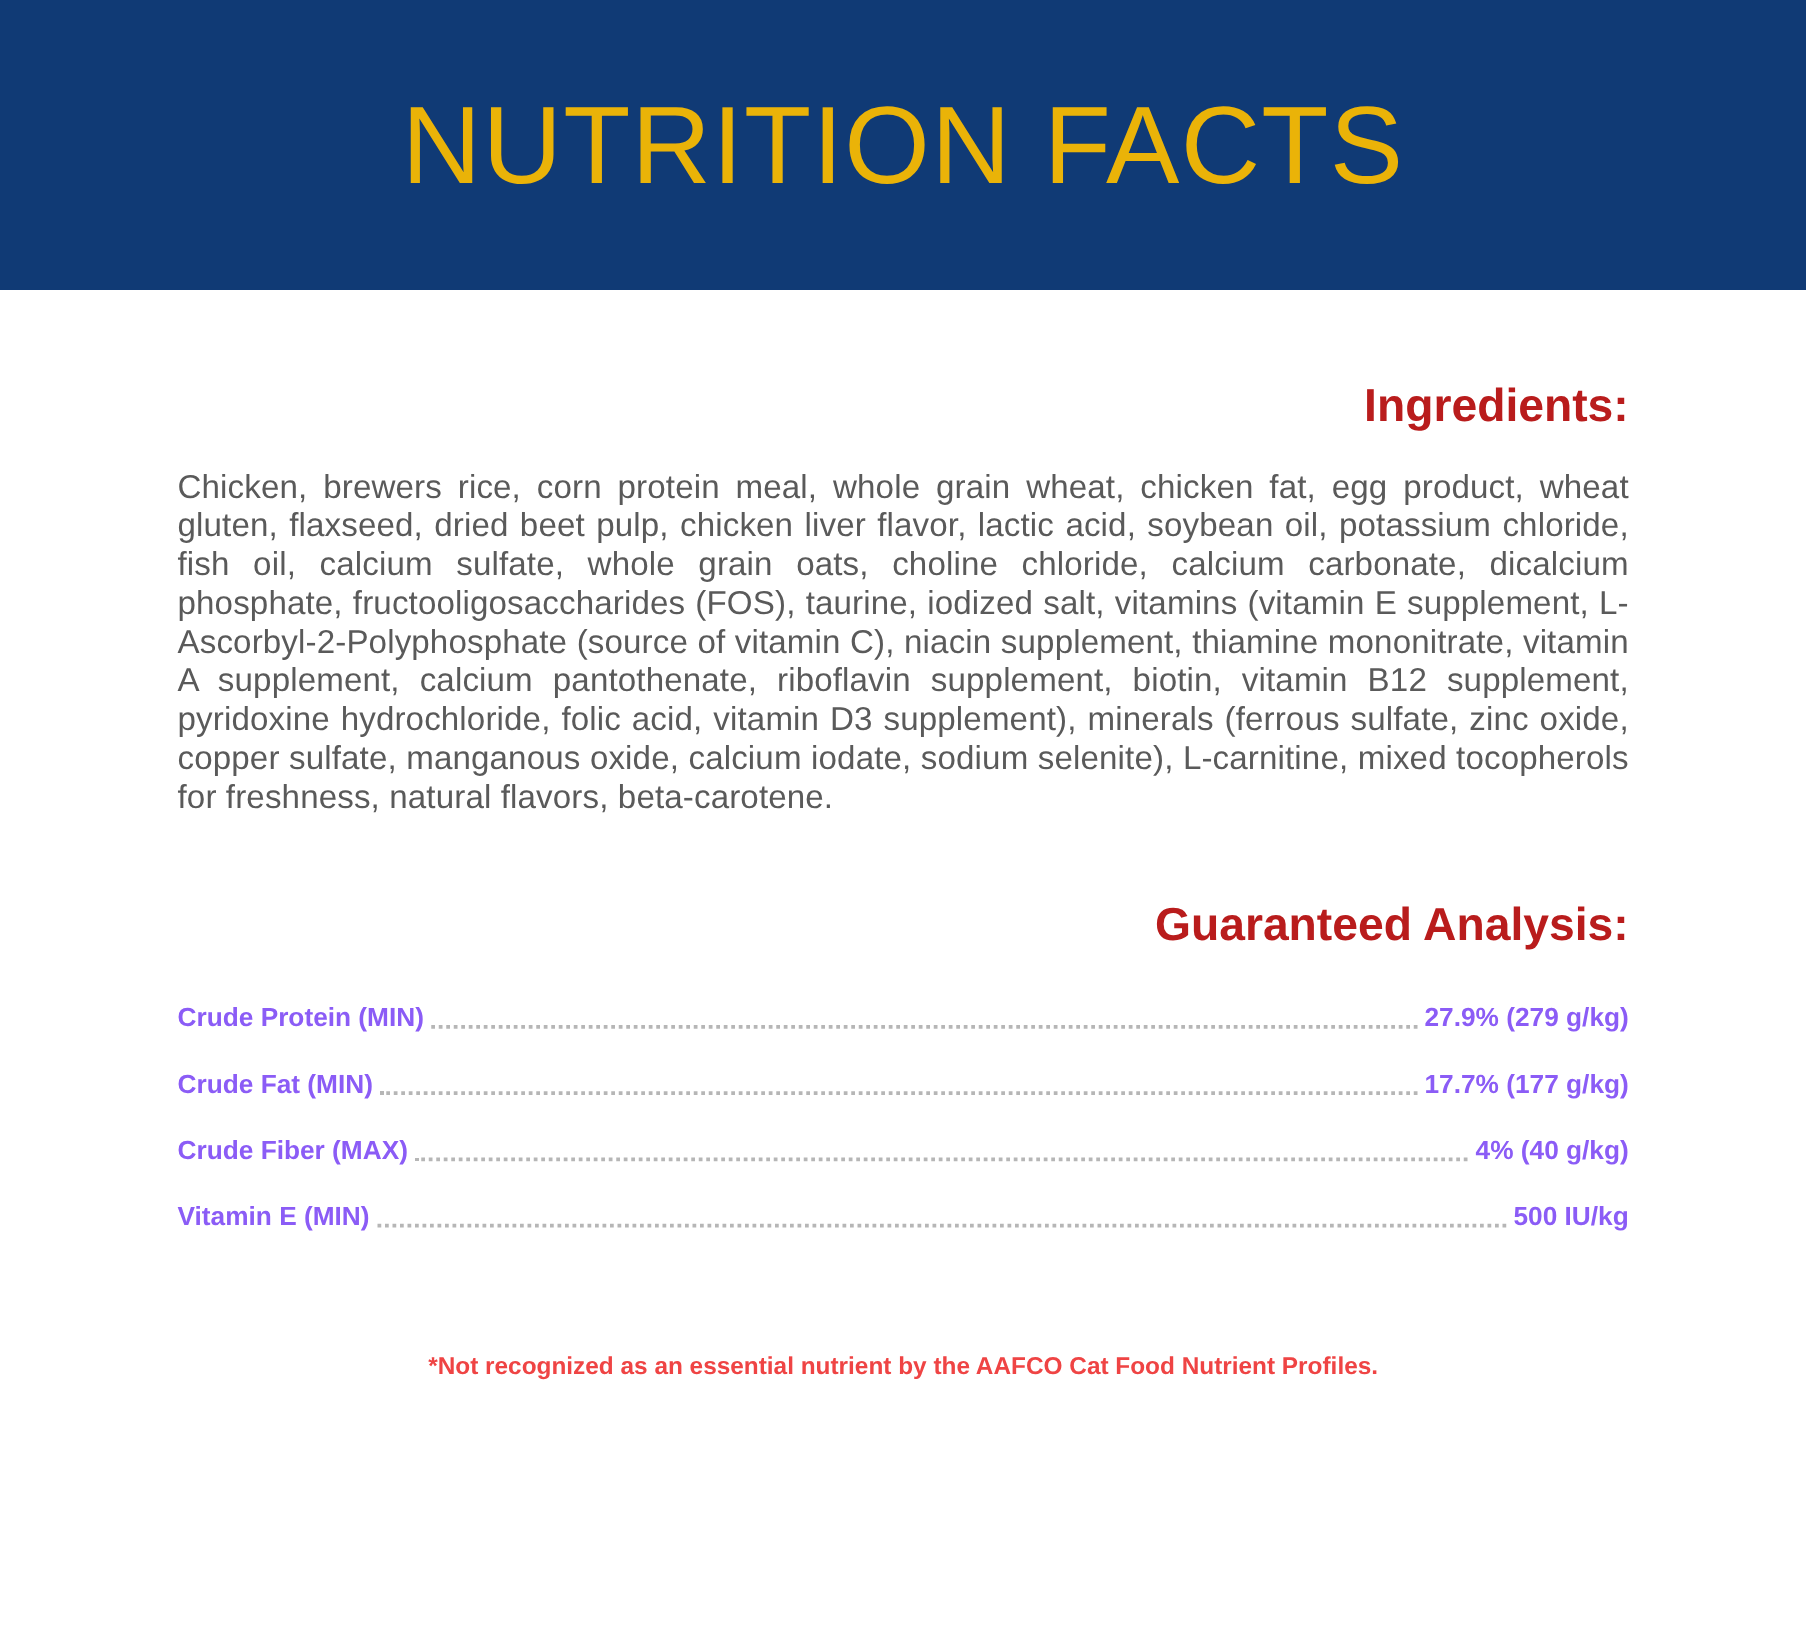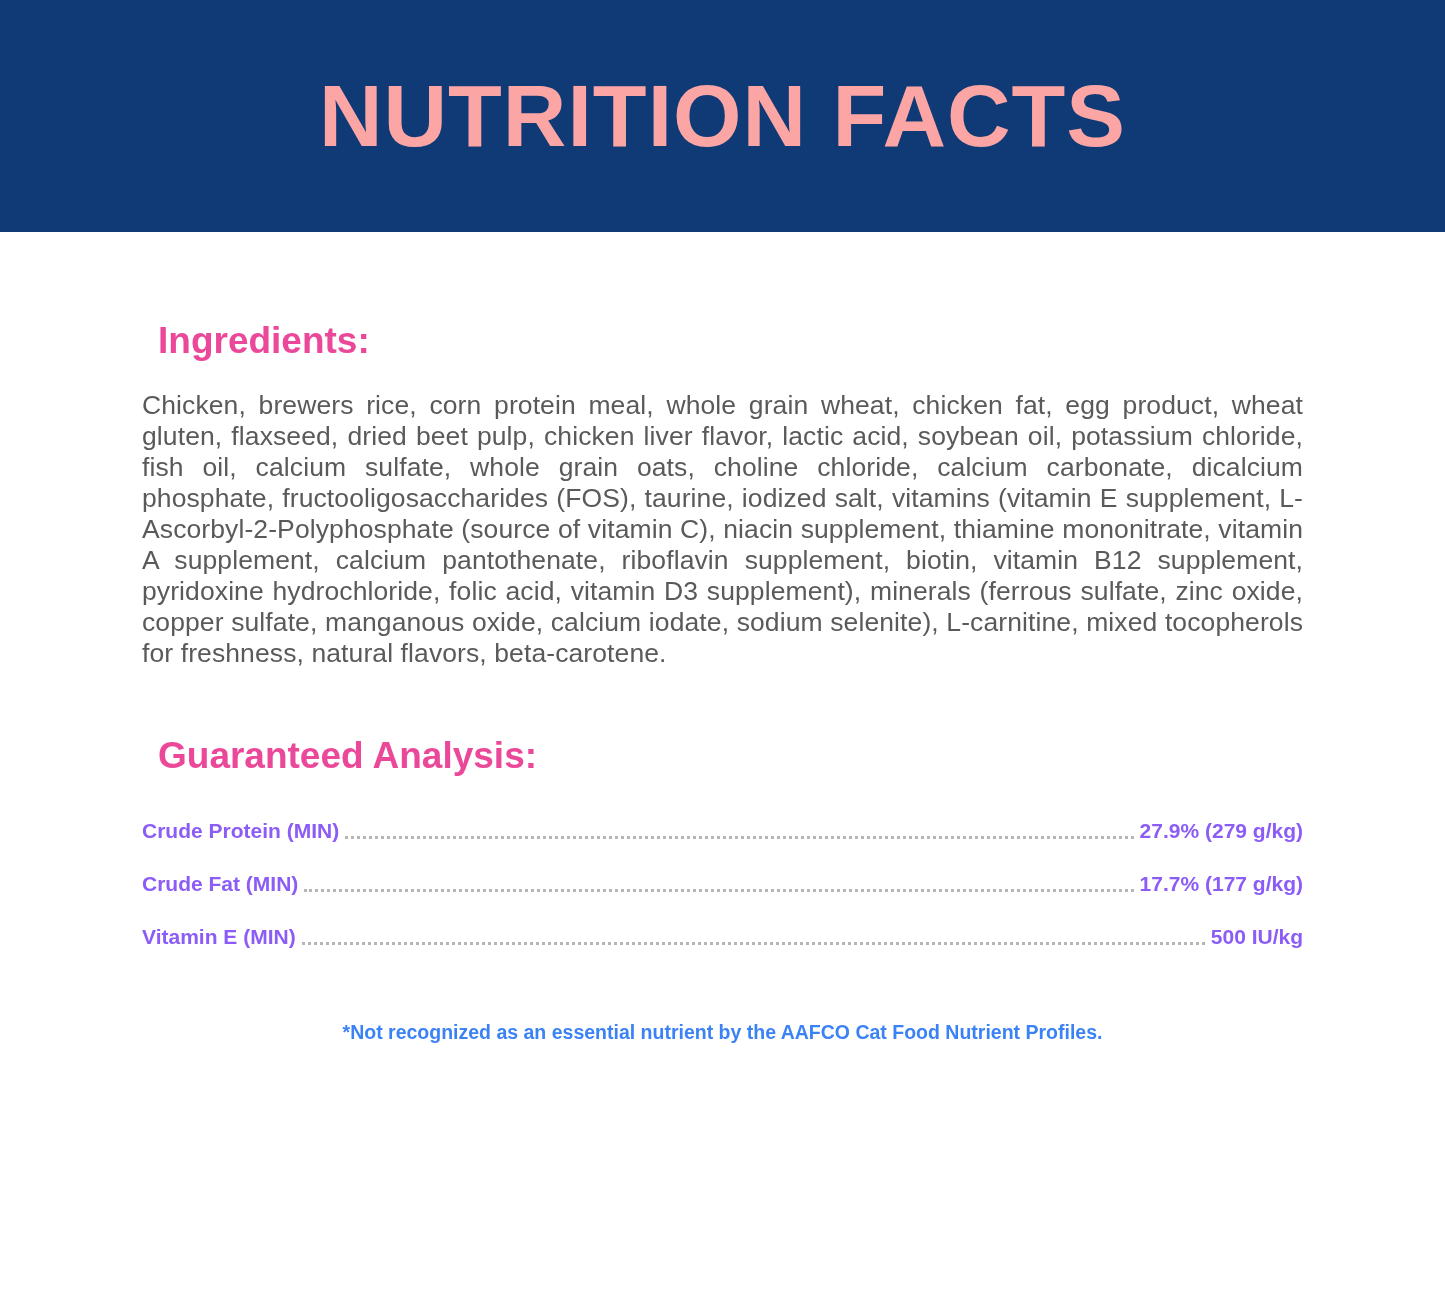--- a/index.html
+++ b/index.html
@@ -24,41 +24,41 @@
   
   .header-band {
     width: 100%;
     height: 232px;
     background: #103a75;
     display: flex;
     align-items: center;
     justify-content: center;
   }
   .header-title {
-    color: #fca5a5;
+    color: #eab308;
     font-size: 88px;
-    font-weight: bold;
+    font-weight: normal;
     letter-spacing: 1px;
     line-height: 1;
     text-align: center;
     margin: 0;
   }
 
   
   .content {
     padding: 0 142px;
     box-sizing: border-box;
   }
 
   .section-heading {
-    text-align: left;
-    color: #ec4899;
+    text-align: right;
+    color: #b91c1c;
     font-size: 37px;
     font-weight: bold;
-    margin: 16px;
+    margin: 0;
   }
   .ingredients-heading {
     padding-top: 72px;
     padding-bottom: 0;
   }
 
   .ingredients-body {
     margin-top: 28px;
     font-size: 26.5px;
     line-height: 31px;
@@ -98,25 +98,25 @@
     min-width: 12px;
   }
   .analysis-value {
     font-weight: bold;
     white-space: nowrap;
     flex: 0 0 auto;
     margin-top: 12px;
   }
 
   .footnote {
-    margin-top: 72px;
+    margin-top: 96px;
     text-align: center;
     font-size: 19.5px;
     font-weight: bold;
-    color: #3b82f6;
+    color: #ef4444;
   }
 </style>
 </head>
 <body>
 
 <div class="page">
 
   <div class="header-band">
     <h1 class="header-title">NUTRITION FACTS</h1>
   </div>
@@ -136,20 +136,25 @@
         <span class="dots"></span>
         <span class="analysis-value">27.9% (279 g/kg)</span>
       </div>
 
       <div class="analysis-row">
         <span class="analysis-label">Crude Fat (MIN)</span>
         <span class="dots"></span>
         <span class="analysis-value">17.7% (177 g/kg)</span>
       </div>
 
+      <div class="analysis-row">
+        <span class="analysis-label">Crude Fiber (MAX)</span>
+        <span class="dots"></span>
+        <span class="analysis-value">4% (40 g/kg)</span>
+      </div>
 
 
       <div class="analysis-row">
         <span class="analysis-label">Vitamin E (MIN)</span>
         <span class="dots"></span>
         <span class="analysis-value">500 IU/kg</span>
       </div>
 
 
     </div>

